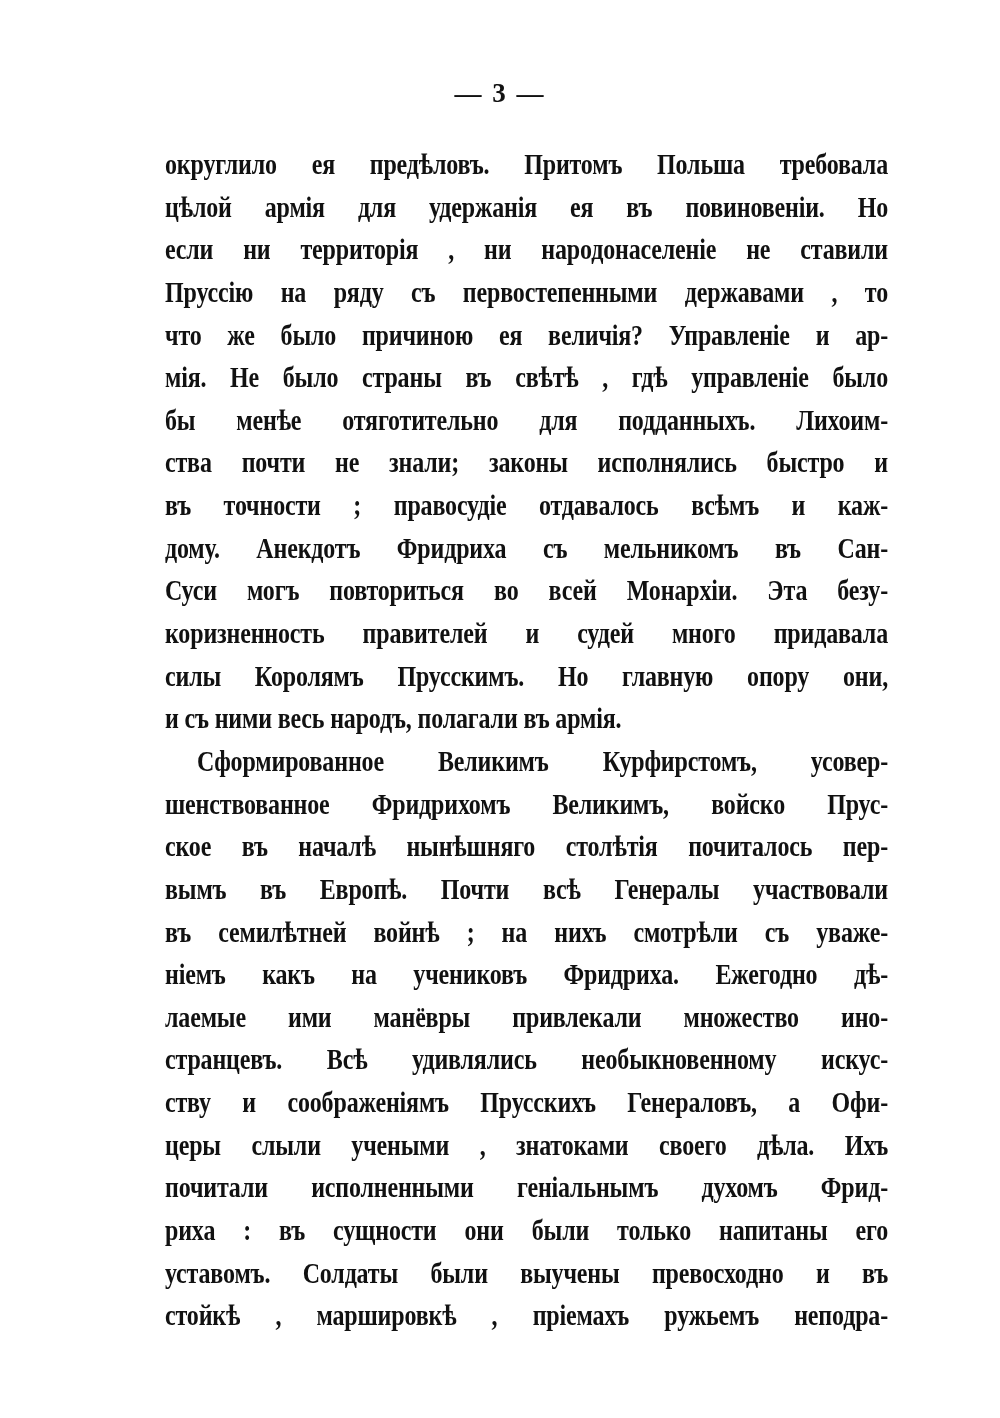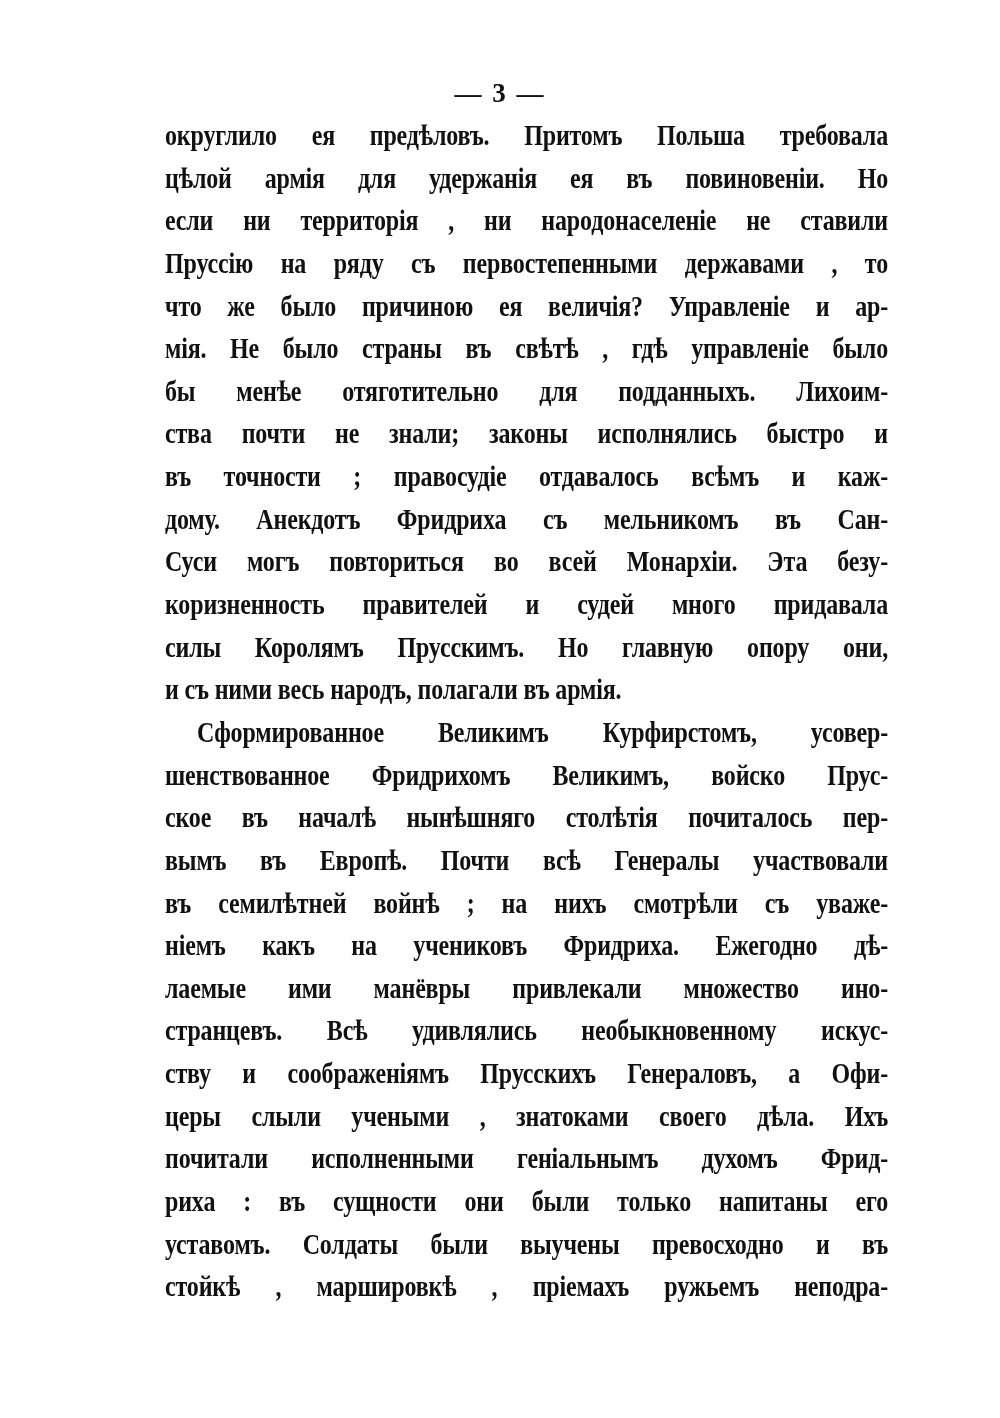--- a/index.html
+++ b/index.html
@@ -27,21 +27,21 @@
       left: 0;
       width: 1000px;
       text-align: center;
       font-size: 27px;
       font-weight: bold;
       letter-spacing: 2px;
     }
     .text-block {
       position: absolute;
       left: 165px;
-      top: 114px;
+      top: 143px;
       width: 723px;
     }
     .line {
       display: block;
       height: 42.65px;
       line-height: 42.65px;
       font-size: 30px;
       font-weight: bold;
       white-space: nowrap;
       text-align: justify;

